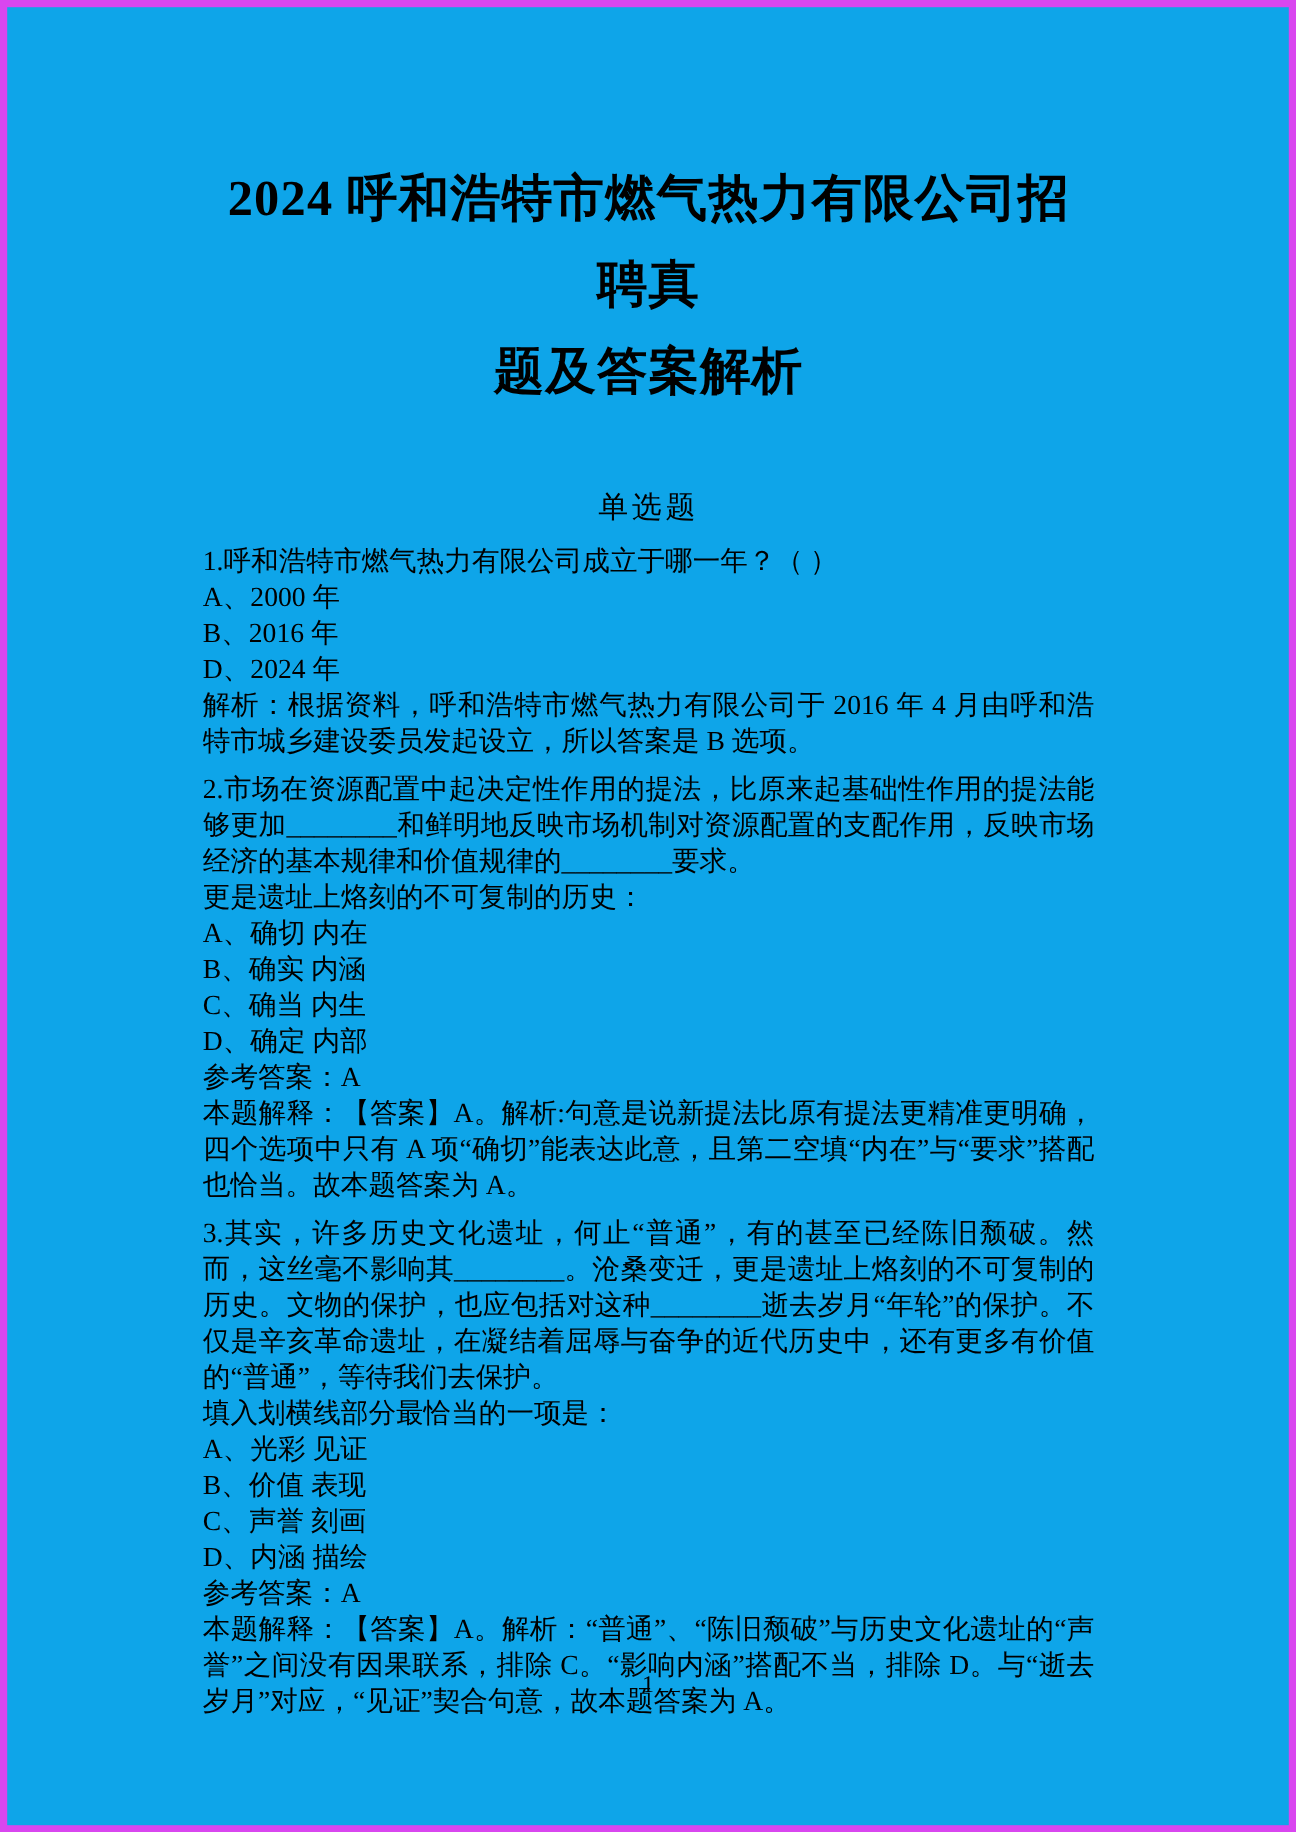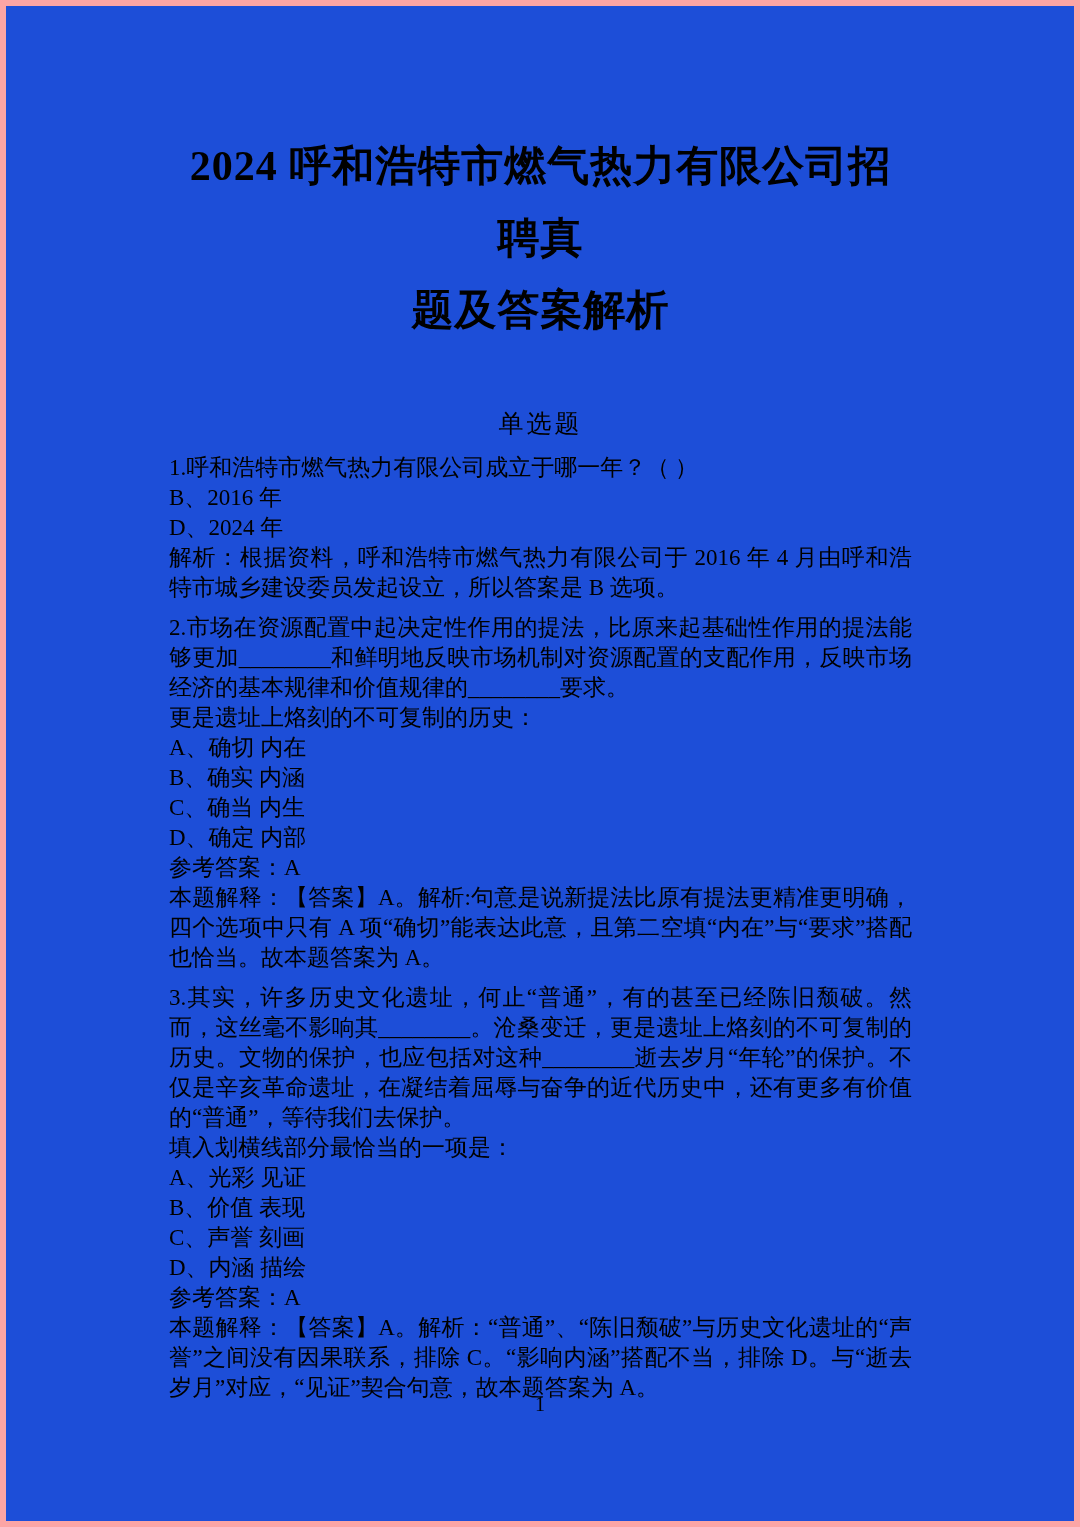--- a/index.html
+++ b/index.html
@@ -5,22 +5,22 @@
   html, body {
     margin: 0;
     padding: 0;
     background: #ffffff;
   }
   .page {
     position: relative;
     width: 1080px;
     height: 1527px;
     box-sizing: border-box;
-    border: 6px solid #fca5a5;
-    background: #1d4ed8;
+    border: 6px solid #d946ef;
+    background: #0ea5e9;
     color: #000000;
     font-family: "Liberation Serif", "DejaVu Serif", serif;
     overflow: hidden;
   }
   .content {
     padding: 0 162px 0 163px;
   }
   .title {
     margin: 124px 0 0 0;
     font-size: 42px;
@@ -68,20 +68,21 @@
 
     <div class="title">
       <div>2024 呼和浩特市燃气热力有限公司招聘真</div>
       <div>题及答案解析</div>
     </div>
 
     <div class="section-heading">单选题</div>
 
     <section class="question first">
       <p class="stem">1.呼和浩特市燃气热力有限公司成立于哪一年？（  ）</p>
+      <p class="option">A、2000 年</p>
       <p class="option">B、2016 年</p>
       <p class="option">D、2024 年</p>
       <p class="analysis">解析：根据资料，呼和浩特市燃气热力有限公司于 2016 年 4 月由呼和浩特市城乡建设委员发起设立，所以答案是 B 选项。</p>
     </section>
 
     <section class="question">
       <p class="stem">2.市场在资源配置中起决定性作用的提法，比原来起基础性作用的提法能够更加________和鲜明地反映市场机制对资源配置的支配作用，反映市场经济的基本规律和价值规律的________要求。</p>
       <p class="prompt">更是遗址上烙刻的不可复制的历史：</p>
       <p class="option">A、确切 内在</p>
       <p class="option">B、确实 内涵</p>

